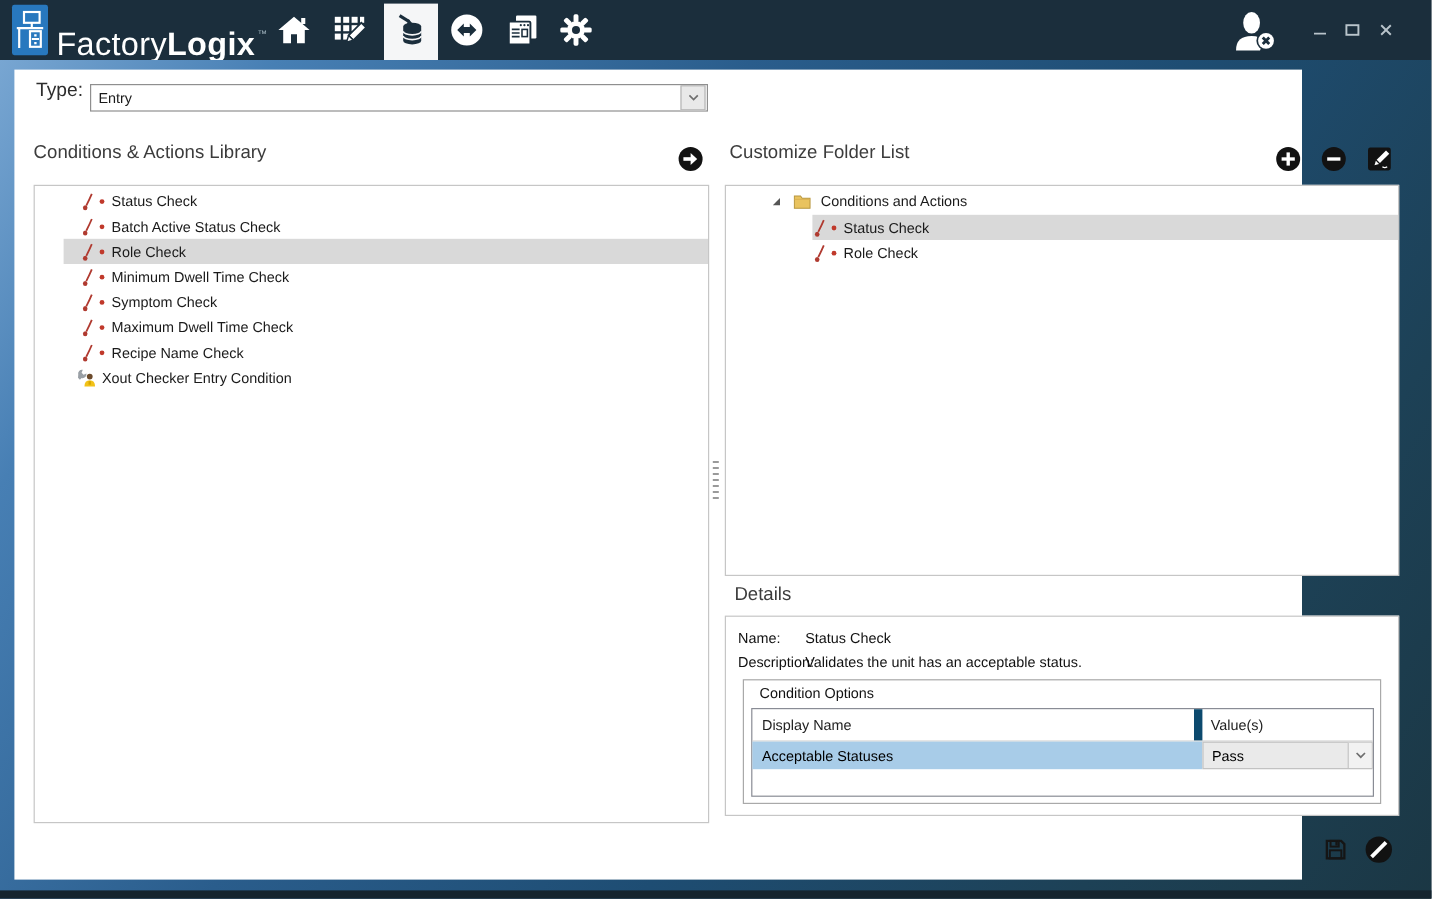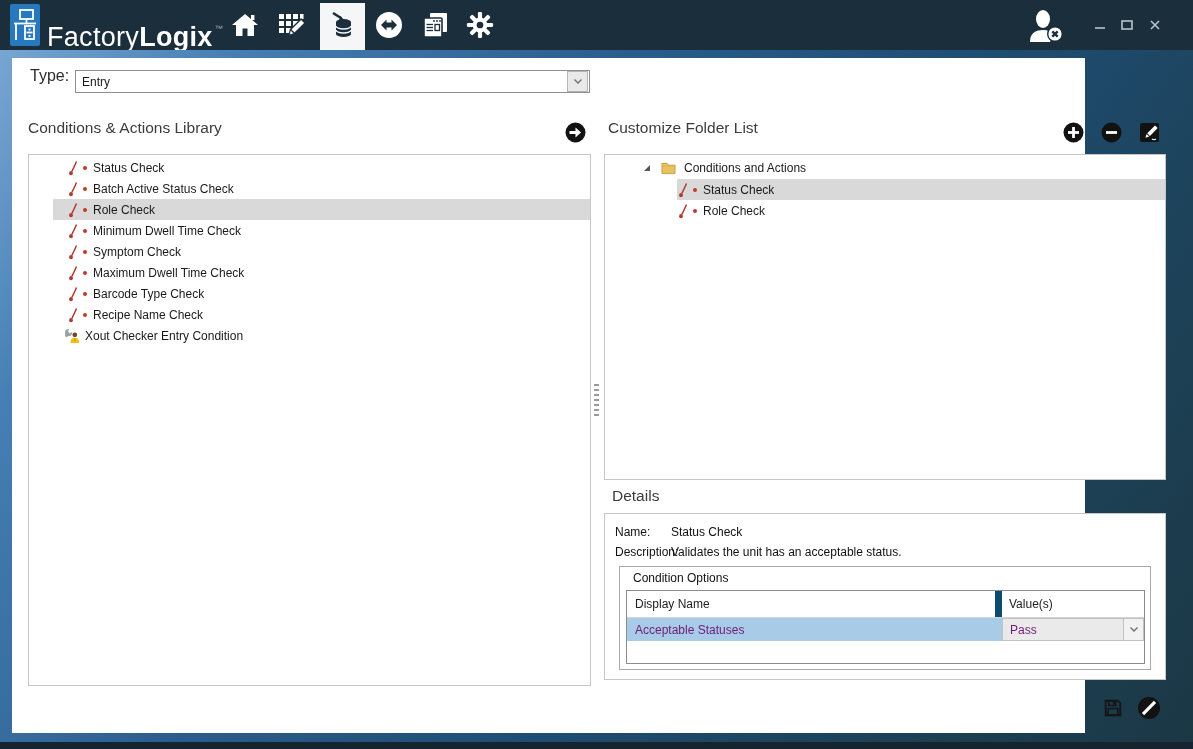--- a/index.html
+++ b/index.html
@@ -63,21 +63,21 @@
 
   
   .details-box{left:592px;top:455px;width:562px;height:167px;}
   .kv{position:absolute;font-size:12px;color:#111;}
   .group-box{position:absolute;left:14px;top:52px;width:532px;height:104px;border:1px solid #a9a9a9;box-sizing:border-box;}
   .group-title{position:absolute;left:13px;top:4px;font-size:12px;color:#111;}
   .opt-table{position:absolute;left:6px;top:23px;width:519px;height:74px;border:1px solid #898c95;box-sizing:border-box;background:#fff;}
   .opt-head{height:26px;display:flex;border-bottom:1px solid #d4d4d4;font-size:12px;color:#222;align-items:center;}
   .opt-head .c1{width:375px;padding-left:8px;box-sizing:border-box;border-right:7px solid #0c4a6e;height:100%;display:flex;align-items:center;}
   .opt-head .c2{flex:1;padding-left:7px;}
-  .opt-row{height:23px;display:flex;font-size:12px;color:#701a75;}
+  .opt-row{height:23px;display:flex;font-size:12px;color:#000000;}
   .opt-row .c1{width:375px;padding-left:8px;box-sizing:border-box;display:flex;align-items:center;background:#a8cce8;}
   .opt-row .c2{flex:1;display:flex;align-items:stretch;background:#eaeaea;border:1px solid #c2c2c2;box-sizing:border-box;cursor:pointer;}
   .opt-row .c2 .val{flex:1;display:flex;align-items:center;padding-left:7px;}
   .opt-row .c2 .drop{width:19px;border-left:1px solid #c2c2c2;background:#f2f2f2;display:flex;align-items:center;justify-content:center;}
 
   .bottom-btn{position:absolute;cursor:pointer;}
   .icon-flex{display:flex;align-items:center;justify-content:center;}
 </style>
 </head>
 <body>
@@ -290,28 +290,20 @@
           <span class="bullet"></span>
           <span>Symptom Check</span>
         </div>
         <div class="lib-row">
           <svg class="needle" viewBox="0 0 12 16">
               <path d="M9.5 1.5 Q7.6 6 4.9 11.3" stroke="#b03a30" stroke-width="1.5" fill="none"></path>
               <ellipse cx="4" cy="13.2" rx="1.9" ry="2.1" fill="#b03a30"></ellipse>
             </svg>
           <span class="bullet"></span>
           <span>Maximum Dwell Time Check</span>
-        </div>
-        <div class="lib-row">
-          <svg class="needle" viewBox="0 0 12 16">
-              <path d="M9.5 1.5 Q7.6 6 4.9 11.3" stroke="#b03a30" stroke-width="1.5" fill="none"></path>
-              <ellipse cx="4" cy="13.2" rx="1.9" ry="2.1" fill="#b03a30"></ellipse>
-            </svg>
-          <span class="bullet"></span>
-          <span>Barcode Type Check</span>
         </div>
         <div class="lib-row">
           <svg class="needle" viewBox="0 0 12 16">
               <path d="M9.5 1.5 Q7.6 6 4.9 11.3" stroke="#b03a30" stroke-width="1.5" fill="none"></path>
               <ellipse cx="4" cy="13.2" rx="1.9" ry="2.1" fill="#b03a30"></ellipse>
             </svg>
           <span class="bullet"></span>
           <span>Recipe Name Check</span>
         </div>
         <div class="lib-row">

